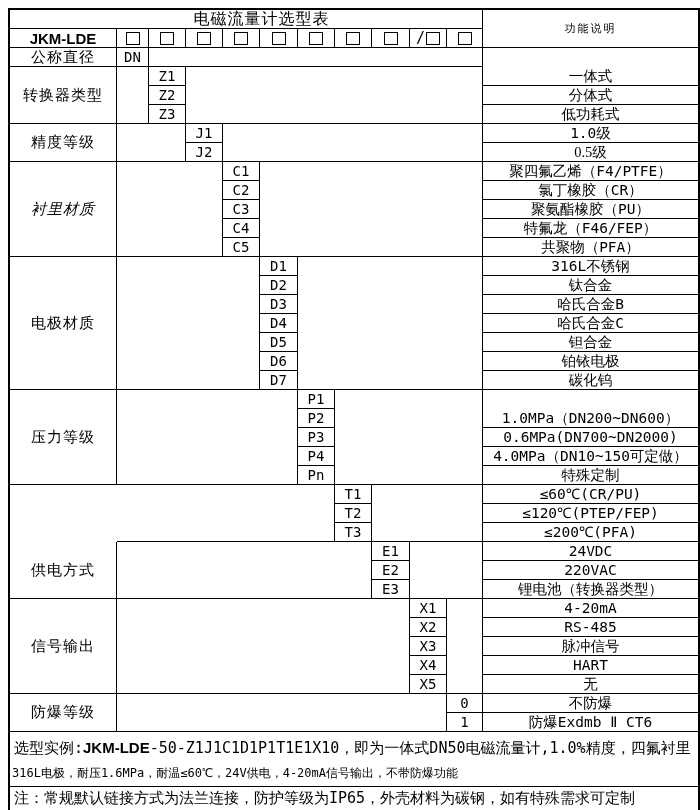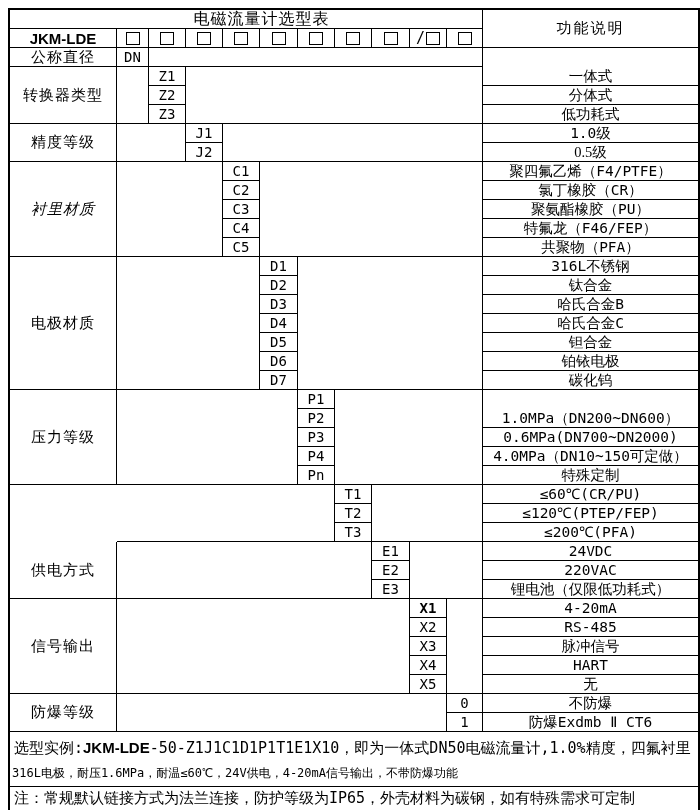--- a/index.html
+++ b/index.html
@@ -20,21 +20,21 @@
     align-items: center;
     justify-content: center;
     overflow: hidden;
     white-space: nowrap;
     font-size: 15px;
     line-height: 1;
   }
   .cell.last-col { border-right: none; }
 
   .title { font-size: 16px; letter-spacing: 1px; padding-left: 31px; }
-  .colhead { font-size: 15px; letter-spacing: 2px; }
+  .colhead { font-size: 11px; letter-spacing: 2px; }
   .model { font-family: "Liberation Sans", sans-serif; font-weight: bold; font-size: 15px; }
   .label { letter-spacing: 1px; }
   .code, .desc { font-family: "DejaVu Sans Mono", monospace; font-size: 14px; }
   .desc { font-size: 14.5px; }
   .slot { gap: 1px; }
   .box {
     width: 14px; height: 13px;
     border: 1px solid #000;
     display: inline-block;
     flex: none;
@@ -158,24 +158,24 @@
       <div class="cell desc last-col" style="grid-area: 27 / 12;">≤120℃(PTEP/FEP)</div>
       <div class="cell desc last-col" style="grid-area: 28 / 12;">≤200℃(PFA)</div>
       <div class="cell label" style="grid-area: 29 / 1 / span 3;">供电方式</div>
       <div class="cell filler" style="grid-area: 29 / 2 / span 3 / 9;"></div>
       <div class="cell code" style="grid-area: 29 / 9;">E1</div>
       <div class="cell code" style="grid-area: 30 / 9;">E2</div>
       <div class="cell code" style="grid-area: 31 / 9;">E3</div>
       <div class="cell filler" style="grid-area: 29 / 10 / span 3 / 12;"></div>
       <div class="cell desc last-col" style="grid-area: 29 / 12;">24VDC</div>
       <div class="cell desc last-col" style="grid-area: 30 / 12;">220VAC</div>
-      <div class="cell desc last-col" style="grid-area: 31 / 12;">锂电池（仅限低功耗式）</div>
+      <div class="cell desc last-col" style="grid-area: 31 / 12;">锂电池（转换器类型）</div>
       <div class="cell label" style="grid-area: 32 / 1 / span 5;">信号输出</div>
       <div class="cell filler" style="grid-area: 32 / 2 / span 5 / 10;"></div>
-      <div class="cell code" style="grid-area: 32 / 10; font-weight: bold;">X1</div>
+      <div class="cell code" style="grid-area: 32 / 10;">X1</div>
       <div class="cell code" style="grid-area: 33 / 10;">X2</div>
       <div class="cell code" style="grid-area: 34 / 10;">X3</div>
       <div class="cell code" style="grid-area: 35 / 10;">X4</div>
       <div class="cell code" style="grid-area: 36 / 10;">X5</div>
       <div class="cell filler" style="grid-area: 32 / 11 / span 5 / 12;"></div>
       <div class="cell desc last-col" style="grid-area: 32 / 12;">4-20mA</div>
       <div class="cell desc last-col" style="grid-area: 33 / 12;">RS-485</div>
       <div class="cell desc last-col" style="grid-area: 34 / 12;">脉冲信号</div>
       <div class="cell desc last-col" style="grid-area: 35 / 12;">HART</div>
       <div class="cell desc last-col" style="grid-area: 36 / 12;">无</div>

